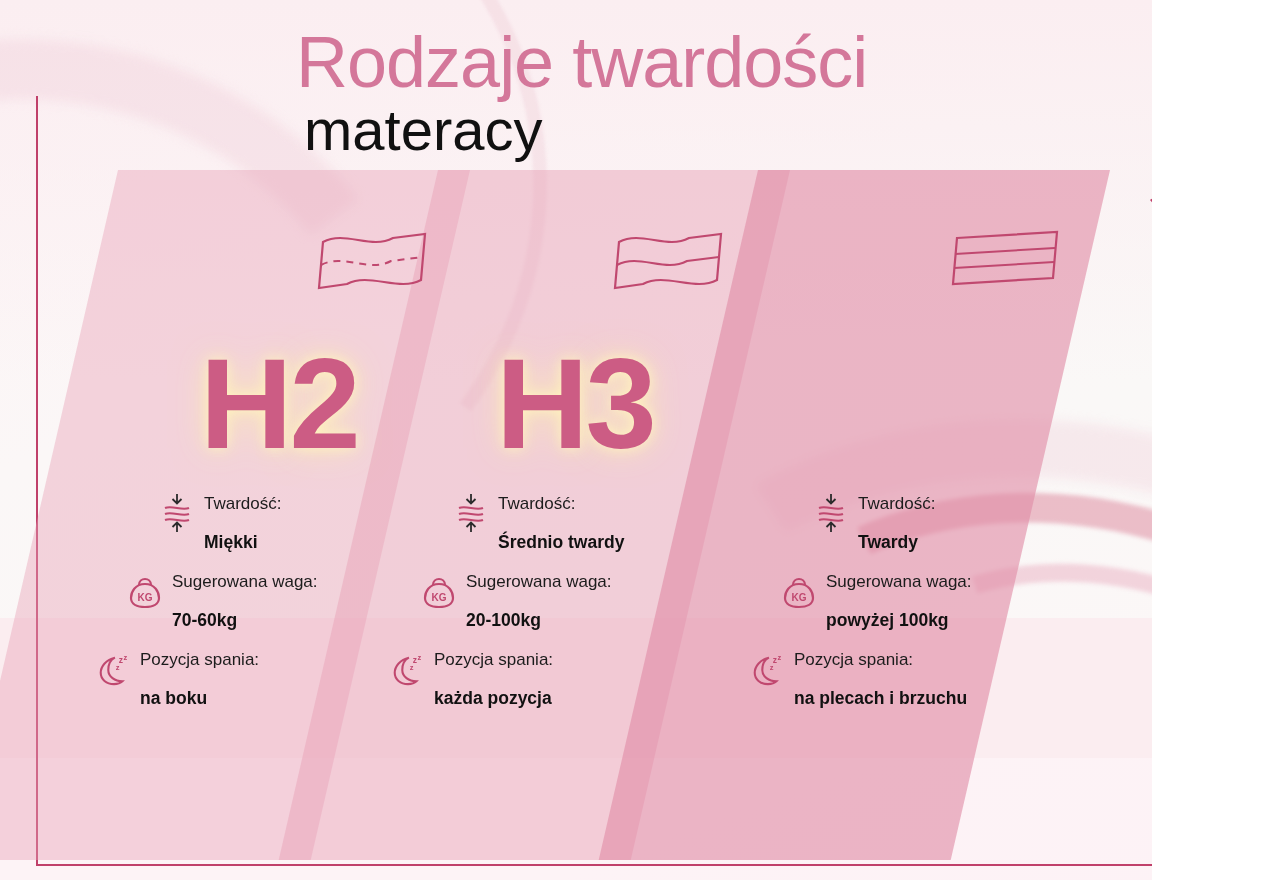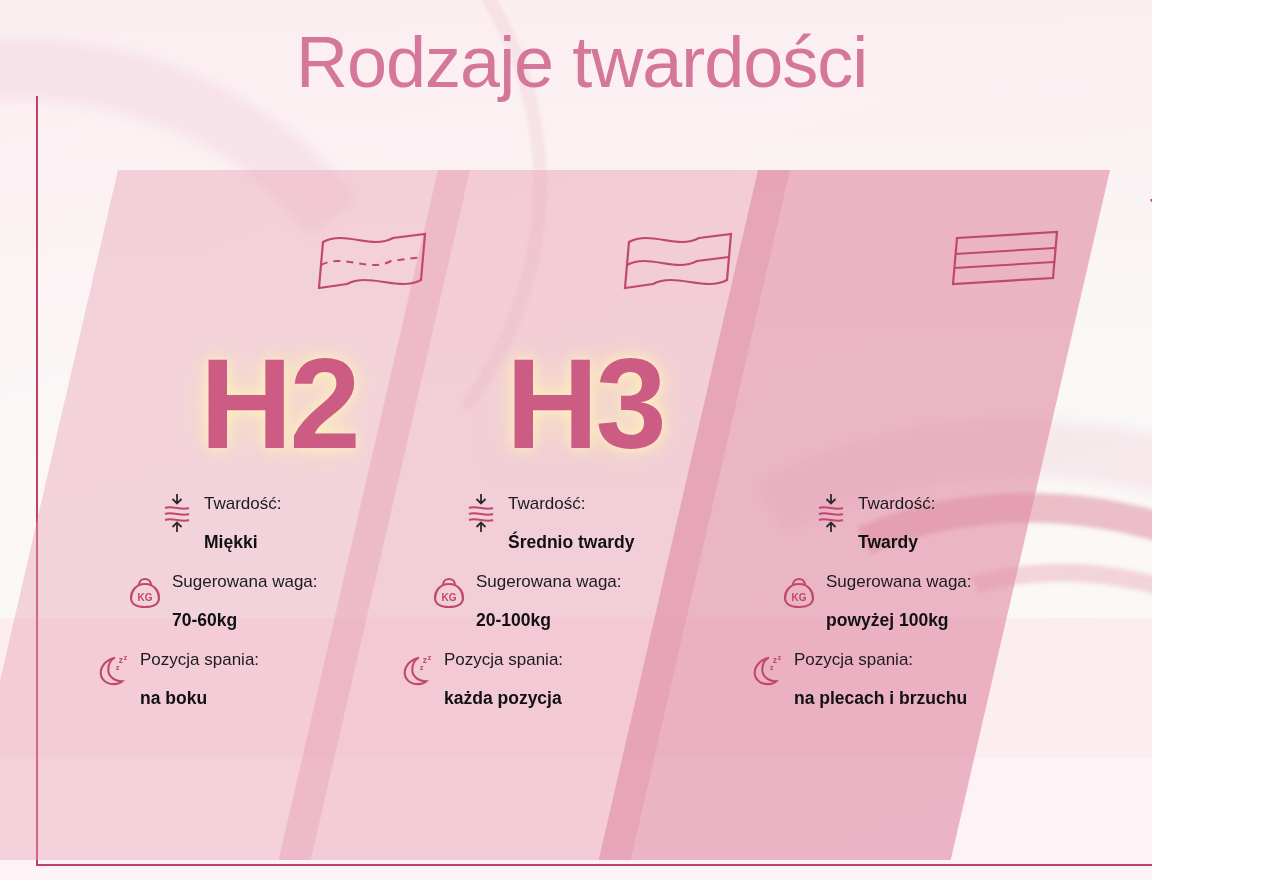--- a/index.html
+++ b/index.html
@@ -163,21 +163,21 @@
 
   
   .col {
     position: absolute;
     top: 170px;
     width: 370px;
     height: 690px;
     z-index: 7;
   }
   .c1 { left: 128px; }
-  .c2 { left: 444px; text-decoration: underline; }
+  .c2 { left: 434px; text-decoration: underline; }
   .c3 { left: 772px; }
 
   .mattress-icon {
     position: absolute;
     top: 50px;
   }
   .c1 .mattress-icon { left: 185px; }
   .c2 .mattress-icon { left: 175px; }
   .c3 .mattress-icon { left: 175px; }
 
@@ -271,20 +271,21 @@
   <div class="frame-diag"></div>
 
   <div class="panels">
     <div class="panel p1"></div>
     <div class="panel p2"></div>
     <div class="panel p3"></div>
   </div>
 
   <div class="header">
     <div class="title-main">Rodzaje twardości</div>
+    <div class="title-sub">materacy</div>
   </div>
 
   <div class="col c1">
 
     <div class="mattress-icon">
       <svg width="120" height="90" viewBox="0 0 120 90">
         <path d="M10 22 C32 10, 58 30, 80 18 L112 14 L108 60 C86 72, 56 52, 34 64 L6 68 Z" fill="none" stroke="#c0486f" stroke-width="2.2"></path>
         <path d="M8 45 C30 33, 56 53, 78 41 L110 37" fill="none" stroke="#c0486f" stroke-width="2" stroke-dasharray="7 6"></path>
       </svg>
     </div>

